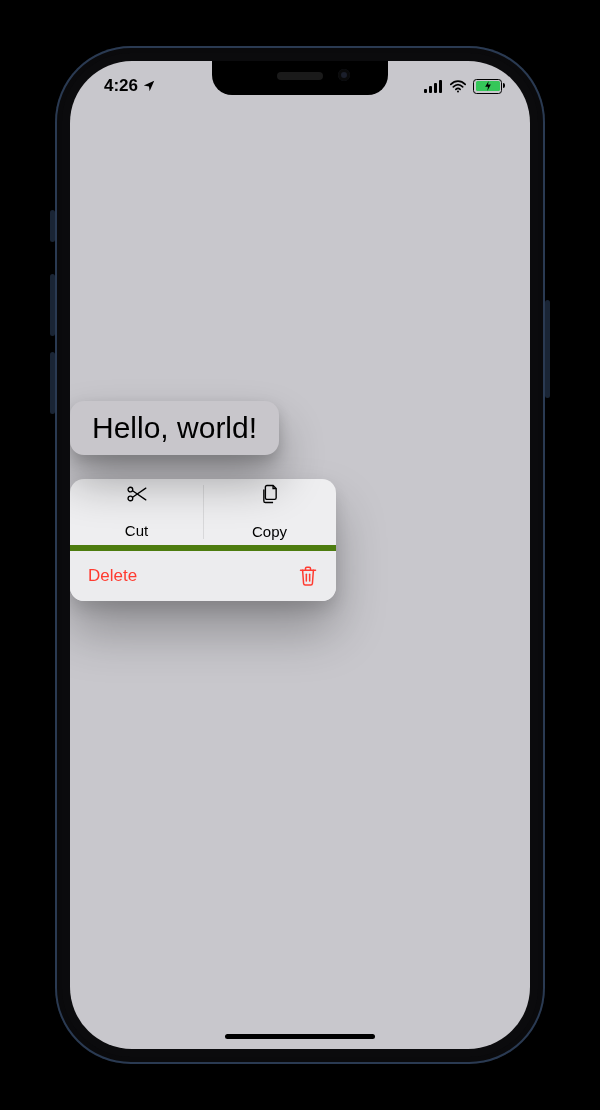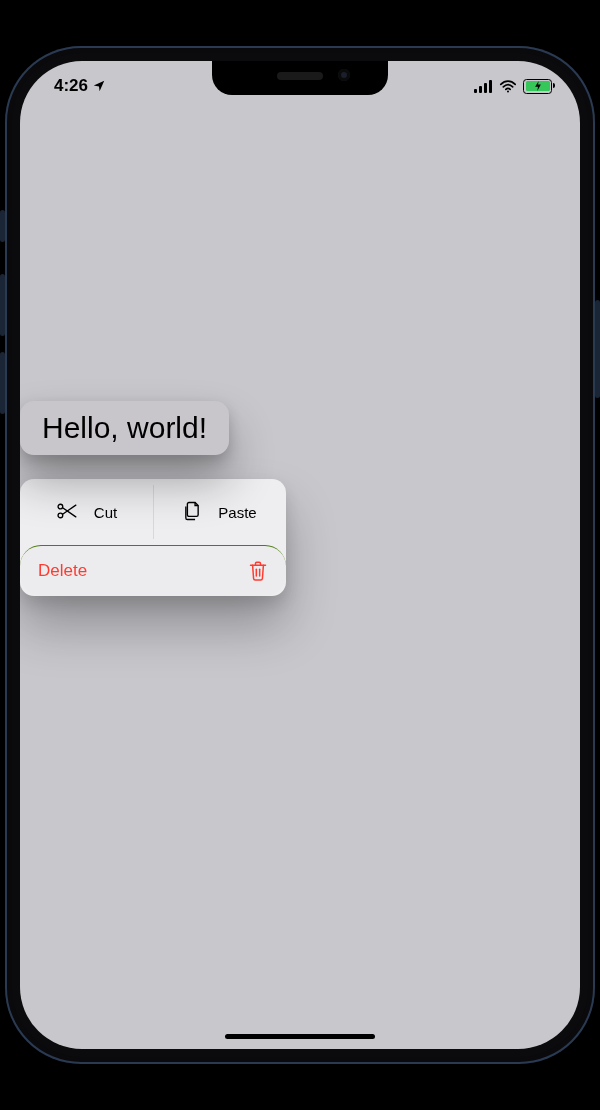--- a/index.html
+++ b/index.html
@@ -11,21 +11,21 @@
     font-family: -apple-system, "Helvetica Neue", Arial, sans-serif;
     -webkit-font-smoothing: antialiased;
   }
 
   
   .phone {
     position: absolute;
     left: 50%;
     top: 50%;
     transform: translate(-50%, -50%);
-    width: 590px;
+    width: 490px;
     height: 1018px;
     border-radius: 76px;
     background: #0b0b0d;
     box-shadow:
       0 40px 40px -20px rgba(0,0,0,.6),
       inset 0 0 0 2px #2a3a52,
       inset 0 0 0 7px #0a0a0c;
     padding: 15px;
     box-sizing: border-box;
   }
@@ -167,45 +167,45 @@
     position:relative;
     z-index:2;
   }
   .menu-row-top{
     display:flex;
     height:66px;
   }
   .menu-btn{
     flex:1;
     display:flex;
+    flex-direction:column;
     align-items:center;
     justify-content:center;
     gap:16px;
     font-size:15px;
     color:#000;
     position:relative;
   }
   .menu-btn + .menu-btn::before{
     content:"";
     position:absolute;
     left:0; top:6px; bottom:6px;
     width:1px;
     background:#d8d8da;
   }
   .menu-row-bottom{
     height:50px;
     display:flex;
     align-items:center;
     justify-content:space-between;
     padding:0 18px;
-    border-top:1px solid #4d7c0f;
+    border-top:6px solid #4d7c0f;
     background:#ececee;
     color:#ff3b30;
     font-size:17px;
-    border-radius:21px;
   }
   .menu-row-bottom svg{ display:block; }
 </style>
 </head>
 <body>
 
 <div class="phone">
   <div class="side-btn sb-mute"></div>
   <div class="side-btn sb-vup"></div>
   <div class="side-btn sb-vdn"></div>
@@ -272,21 +272,21 @@
           </div>
 
           <div class="menu-btn">
             <span>
               <svg width="20" height="20" viewBox="0 0 26 26" fill="none" stroke="#000" stroke-width="1.8">
                 <path d="M9 2 h8 l4 4 v12 a2 2 0 0 1 -2 2 h-10 a2 2 0 0 1 -2 -2 V4 a2 2 0 0 1 2 -2 Z"></path>
                 <path d="M17 2 v4 h4"></path>
                 <path d="M5 7 v15 a2 2 0 0 0 2 2 h10"></path>
               </svg>
             </span>
-            <span>Paste</span>
+            <span>Copy</span>
           </div>
 
 
         </div>
 
         <div class="menu-row-bottom">
           <span>Delete</span>
           <span>
             <svg width="20" height="22" viewBox="0 0 24 26" fill="none" stroke="#ff3b30" stroke-width="1.8" stroke-linecap="round">
               <path d="M3 6 h18"></path>

